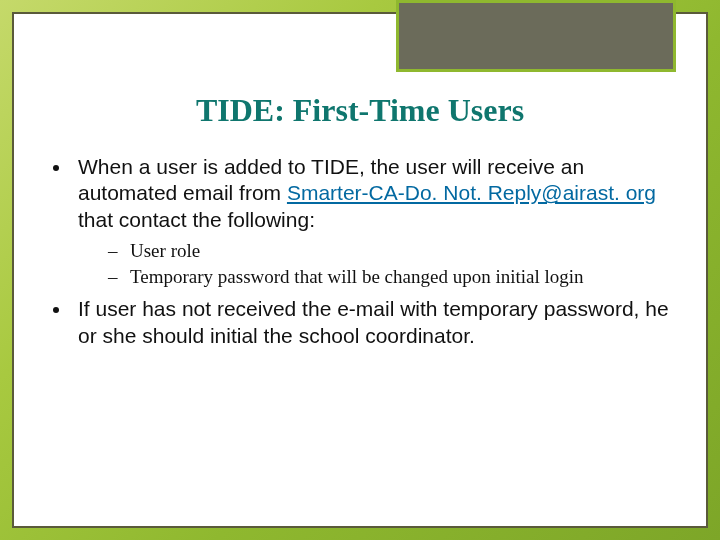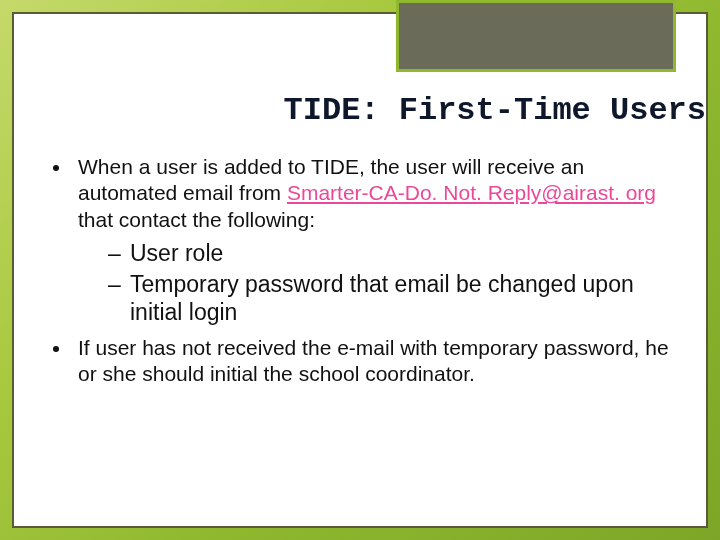--- a/index.html
+++ b/index.html
@@ -36,25 +36,25 @@
     height: 72px;
     background: #6b6b5a;
     border: 3px solid #8fb82f;
     box-sizing: border-box;
   }
   .title {
     position: absolute;
     top: 78px;
     left: 0;
     right: 0;
-    text-align: right;
+    text-align: center;
     font-size: 32px;
     font-weight: bold;
-    font-family: Liberation Mono, monospace;
-    color: #0f172a;
+    font-family: Liberation Serif, serif;
+    color: #0f766e;
   }
   .content {
     position: absolute;
     top: 140px;
     left: 30px;
     right: 30px;
     font-size: 21px;
     line-height: 1.25;
     color: #111;
   }
@@ -64,54 +64,55 @@
     padding-left: 28px;
   }
   ul.top > li {
     margin-bottom: 4px;
     padding-left: 6px;
   }
   ul.sub {
     list-style: none;
     margin: 6px 0 8px 0;
     padding-left: 30px;
-    font-size: 23px;
+    font-size: 19px;
+    font-family: Liberation Serif, serif;
   }
   ul.sub > li {
     position: relative;
     padding-left: 22px;
     margin-bottom: 2px;
   }
   ul.sub > li::before {
     content: "–";
     position: absolute;
     left: 0;
     top: 0;
   }
   .email-link {
     text-decoration: underline;
-    color: #ec4899;
+    color: #0369a1;
     cursor: pointer;
   }
 </style>
 </head>
 <body>
 
 <div class="slide">
   <div class="inner">
     <div class="corner-box"></div>
 
     <div class="title">TIDE: First-Time Users</div>
 
     <div class="content">
       <ul class="top">
         <li>
           <span>When a user is added to TIDE, the user will receive an automated email from </span><span class="email-link">Smarter-CA-Do. Not. Reply@airast. org</span><span> that contact the following:</span>
           <ul class="sub">
             <li>User role</li>
-            <li>Temporary password that email be changed upon initial login</li>
+            <li>Temporary password that will be changed upon initial login</li>
           </ul>
         </li>
         <li>If user has not received the e-mail with temporary password, he or she should initial the school coordinator.</li>
       </ul>
     </div>
   </div>
 </div>
 
 </body></html>

